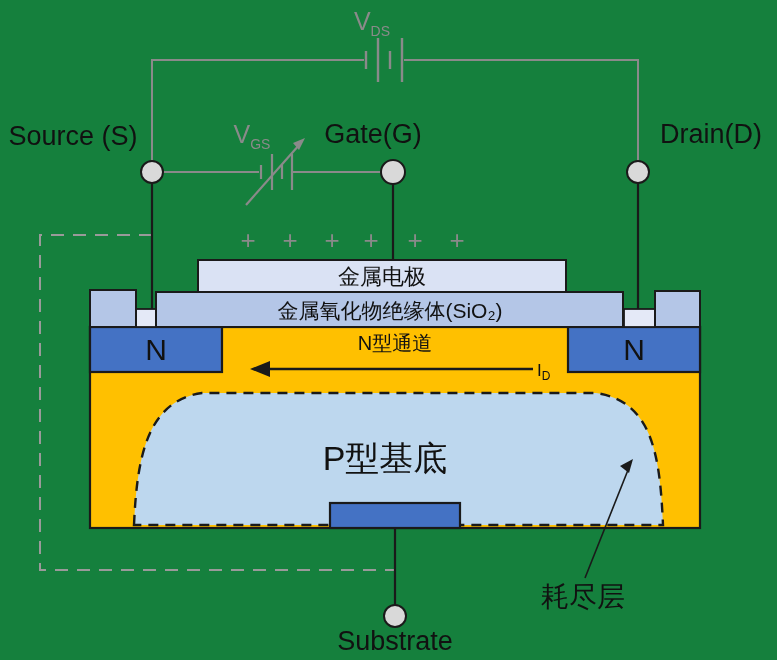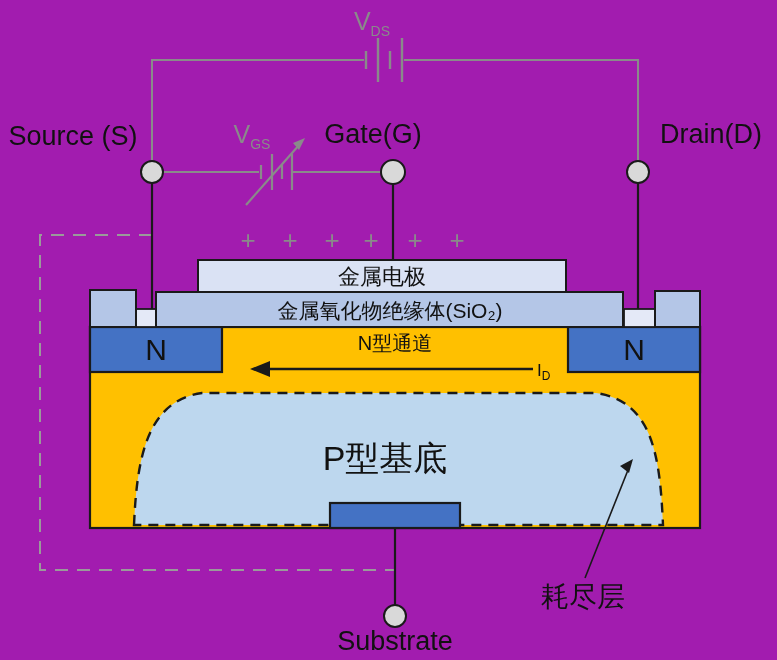--- a/index.html
+++ b/index.html
@@ -1,16 +1,16 @@
 <!DOCTYPE html>
 <html><head>
 <meta charset="utf-8">
 <style>
   html,body{margin:0;padding:0;background:#ffffff;}
-  .stage{position:relative;width:777px;height:660px;background:#a21caf;overflow:hidden;
+  .stage{position:relative;width:777px;height:660px;background:#15803d;overflow:hidden;
          font-family:"Liberation Sans", sans-serif;}
   svg text{font-family:"Liberation Sans", sans-serif;}
 </style>
 </head>
 <body>
 
 <div class="stage">
 <svg width="777" height="660" viewBox="0 0 777 660">
 
   <g fill="none" stroke="#8A8A8A" stroke-width="2">

